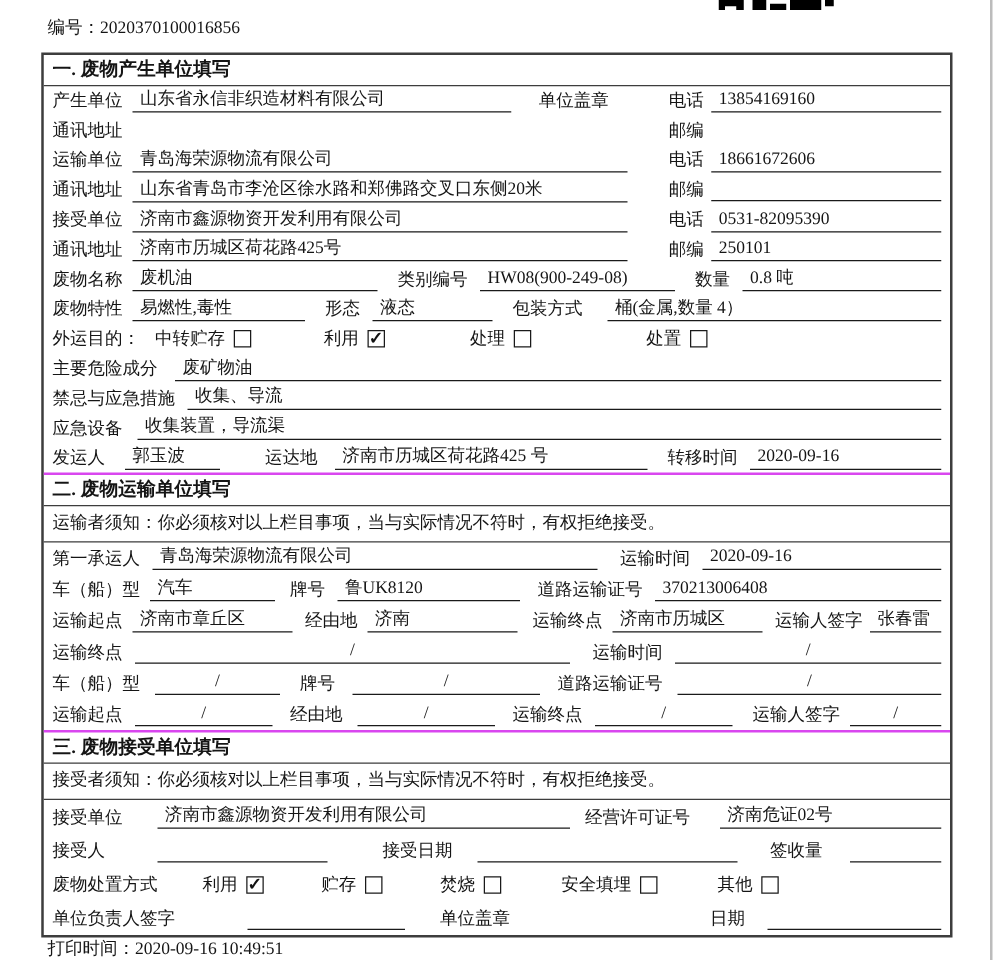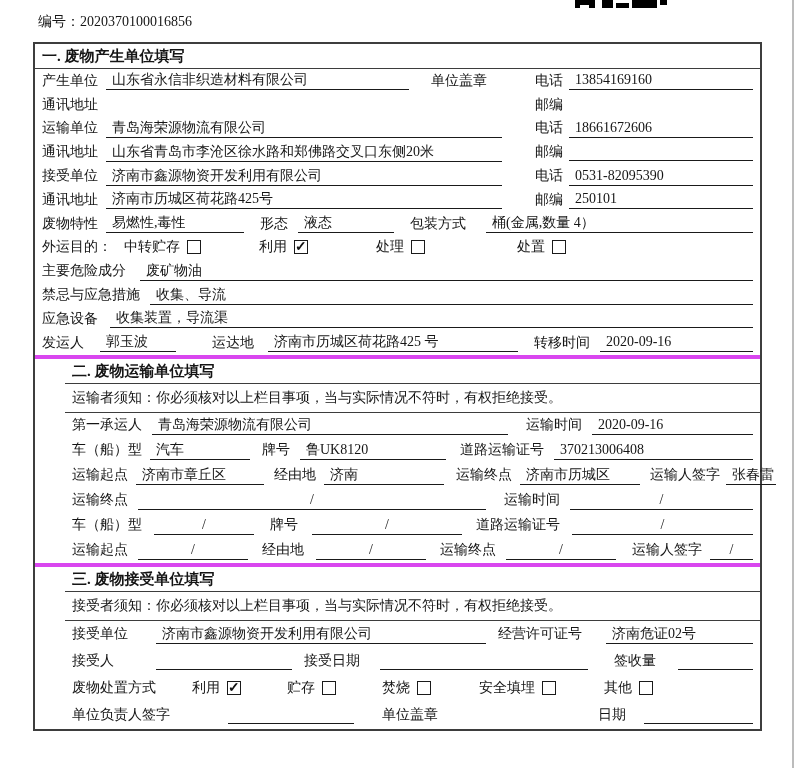--- a/index.html
+++ b/index.html
@@ -16,21 +16,21 @@
   .qr .q1{left:0;top:0;width:20px;height:8px;}
   .qr .q1b{left:5px;top:5px;width:9px;height:3px;background:#fff;}
   .qr .q2{left:27px;top:0;width:11px;height:8px;}
   .qr .q3{left:41px;top:3px;width:13px;height:5px;}
   .qr .q4{left:57px;top:0;width:25px;height:8px;}
   .qr .q5{left:85px;top:0;width:7px;height:5px;}
 
   
   .form-table{position:absolute;left:33px;top:42px;width:725px;border:2px solid #3d3d3d;background:#fff;}
   .sec{border-top:0;}
-  .sec + .sec{border-top:4px solid #d946ef;padding-left:30px;}
+  .sec + .sec{border-top:2px solid #d946ef;}
   .sec-title{height:24px;line-height:24px;padding:0 7px;font-weight:bold;font-size:15px;
              border-bottom:1px solid #3d3d3d;}
   .frow{display:flex;align-items:center;height:23.8px;padding:0 7px;box-sizing:border-box;}
   .sec2 .frow,.sec3 .frow{height:25px;}
   .sec3 .frow{height:27px;}
   .notice{height:28px;line-height:28px;padding:0 7px;border-bottom:1px solid #3d3d3d;white-space:nowrap;}
   .lbl{white-space:nowrap;flex:none;}
   .val{border-bottom:1px solid #1a1a1a;white-space:nowrap;flex:none;
        padding:0 2px 1px 6px;min-height:16px;line-height:17px;}
   .grow{flex:1;}
@@ -115,20 +115,28 @@
 
       <div class="frow">
         <span class="lbl">通讯地址</span>
         <span class="val" style="width:388px;margin-left:8px">济南市历城区荷花路425号</span>
         <span class="rightcol">
           <span class="lbl">邮编</span>
           <span class="val">250101</span>
         </span>
       </div>
 
+      <div class="frow">
+        <span class="lbl">废物名称</span>
+        <span class="val" style="width:188px;margin-left:8px">废机油</span>
+        <span class="lbl" style="margin-left:16px">类别编号</span>
+        <span class="val" style="width:148px;margin-left:10px">HW08(900-249-08)</span>
+        <span class="lbl" style="margin-left:16px">数量</span>
+        <span class="val grow" style="margin-left:10px">0.8 吨</span>
+      </div>
 
       <div class="frow">
         <span class="lbl">废物特性</span>
         <span class="val" style="width:130px;margin-left:8px">易燃性,毒性</span>
         <span class="lbl" style="margin-left:16px">形态</span>
         <span class="val" style="width:88px;margin-left:10px">液态</span>
         <span class="lbl" style="margin-left:16px">包装方式</span>
         <span class="val grow" style="margin-left:20px">桶(金属,数量  4）</span>
       </div>
 
@@ -243,21 +251,21 @@
       <div class="frow">
         <span class="lbl">接受单位</span>
         <span class="val" style="width:322px;margin-left:28px">济南市鑫源物资开发利用有限公司</span>
         <span class="lbl" style="margin-left:12px">经营许可证号</span>
         <span class="val grow" style="margin-left:24px">济南危证02号</span>
       </div>
 
       <div class="frow">
         <span class="lbl">接受人</span>
         <span class="val" style="width:128px;margin-left:42px"></span>
-        <span class="lbl" style="margin-left:12px">接受日期</span>
+        <span class="lbl" style="margin-left:44px">接受日期</span>
         <span class="val" style="width:200px;margin-left:20px"></span>
         <span class="lbl" style="margin-left:26px">签收量</span>
         <span class="val grow" style="margin-left:22px"></span>
       </div>
 
       <div class="frow">
         <span class="lbl">废物处置方式</span>
         <span class="opt" style="margin-left:36px">
           <span class="lbl">利用</span>
           <span class="cb checked"></span>
@@ -283,13 +291,14 @@
       <div class="frow">
         <span class="lbl">单位负责人签字</span>
         <span class="val" style="width:118px;margin-left:58px"></span>
         <span class="lbl" style="margin-left:28px">单位盖章</span>
         <span class="lbl" style="margin-left:160px">日期</span>
         <span class="val grow" style="margin-left:18px"></span>
       </div>
     </div>
   </div>
 
+  <div class="print-line"><span>打印时间：</span><span>2020-09-16 10:49:51</span></div>
 </div>
 
 </body></html>

